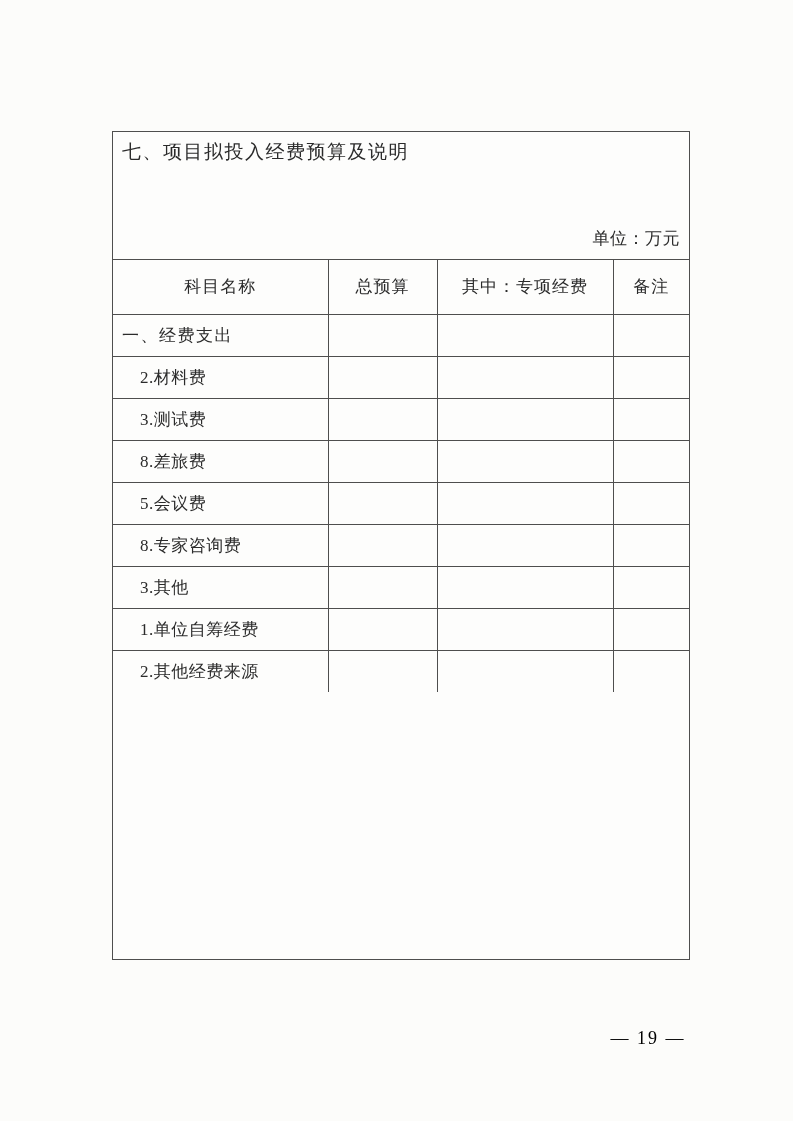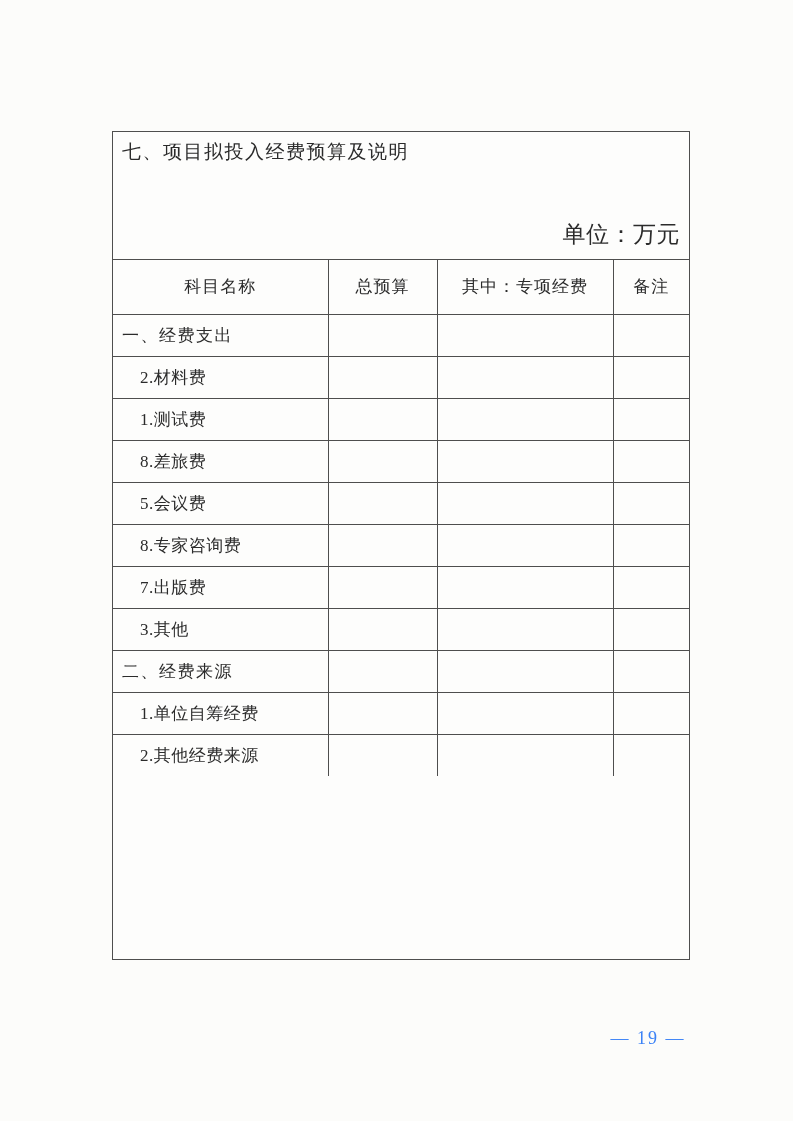--- a/index.html
+++ b/index.html
@@ -38,21 +38,21 @@
     position: absolute;
     top: 7px;
     left: 9px;
     font-size: 19px;
     letter-spacing: 1.5px;
   }
   .unit-label {
     position: absolute;
     bottom: 9px;
     right: 9px;
-    font-size: 23px;
+    font-size: 17px;
     letter-spacing: 0.5px;
   }
   table.budget {
     width: 100%;
     border-collapse: collapse;
     table-layout: fixed;
   }
   table.budget col.c1 { width: 215px; }
   table.budget col.c2 { width: 109px; }
   table.budget col.c3 { width: 176px; }
@@ -75,21 +75,21 @@
   td.label-cell { text-align: left; }
   tr.section-row td.label-cell { padding-left: 9px;  letter-spacing: 1.5px; }
   tr.sub-row     td.label-cell { padding-left: 27px; letter-spacing: 0.5px; }
   .page-number {
     position: absolute;
     top: 1028px;
     left: 602px;
     width: 92px;
     text-align: center;
     font-size: 18px;
-    color: #3b82f6;
+    color: #000000;
     letter-spacing: 2px;
     white-space: nowrap;
   }
 </style>
 </head>
 <body>
 
 <div class="page">
 
   <div class="form">
@@ -121,21 +121,21 @@
           <td></td>
           <td></td>
         </tr>
         <tr class="sub-row">
           <td class="label-cell">2.材料费</td>
           <td></td>
           <td></td>
           <td></td>
         </tr>
         <tr class="sub-row">
-          <td class="label-cell">1.测试费</td>
+          <td class="label-cell">3.测试费</td>
           <td></td>
           <td></td>
           <td></td>
         </tr>
         <tr class="sub-row">
           <td class="label-cell">8.差旅费</td>
           <td></td>
           <td></td>
           <td></td>
         </tr>
@@ -145,33 +145,21 @@
           <td></td>
           <td></td>
         </tr>
         <tr class="sub-row">
           <td class="label-cell">8.专家咨询费</td>
           <td></td>
           <td></td>
           <td></td>
         </tr>
         <tr class="sub-row">
-          <td class="label-cell">7.出版费</td>
-          <td></td>
-          <td></td>
-          <td></td>
-        </tr>
-        <tr class="sub-row">
           <td class="label-cell">3.其他</td>
-          <td></td>
-          <td></td>
-          <td></td>
-        </tr>
-        <tr class="section-row">
-          <td class="label-cell">二、经费来源</td>
           <td></td>
           <td></td>
           <td></td>
         </tr>
         <tr class="sub-row">
           <td class="label-cell">1.单位自筹经费</td>
           <td></td>
           <td></td>
           <td></td>
         </tr>

